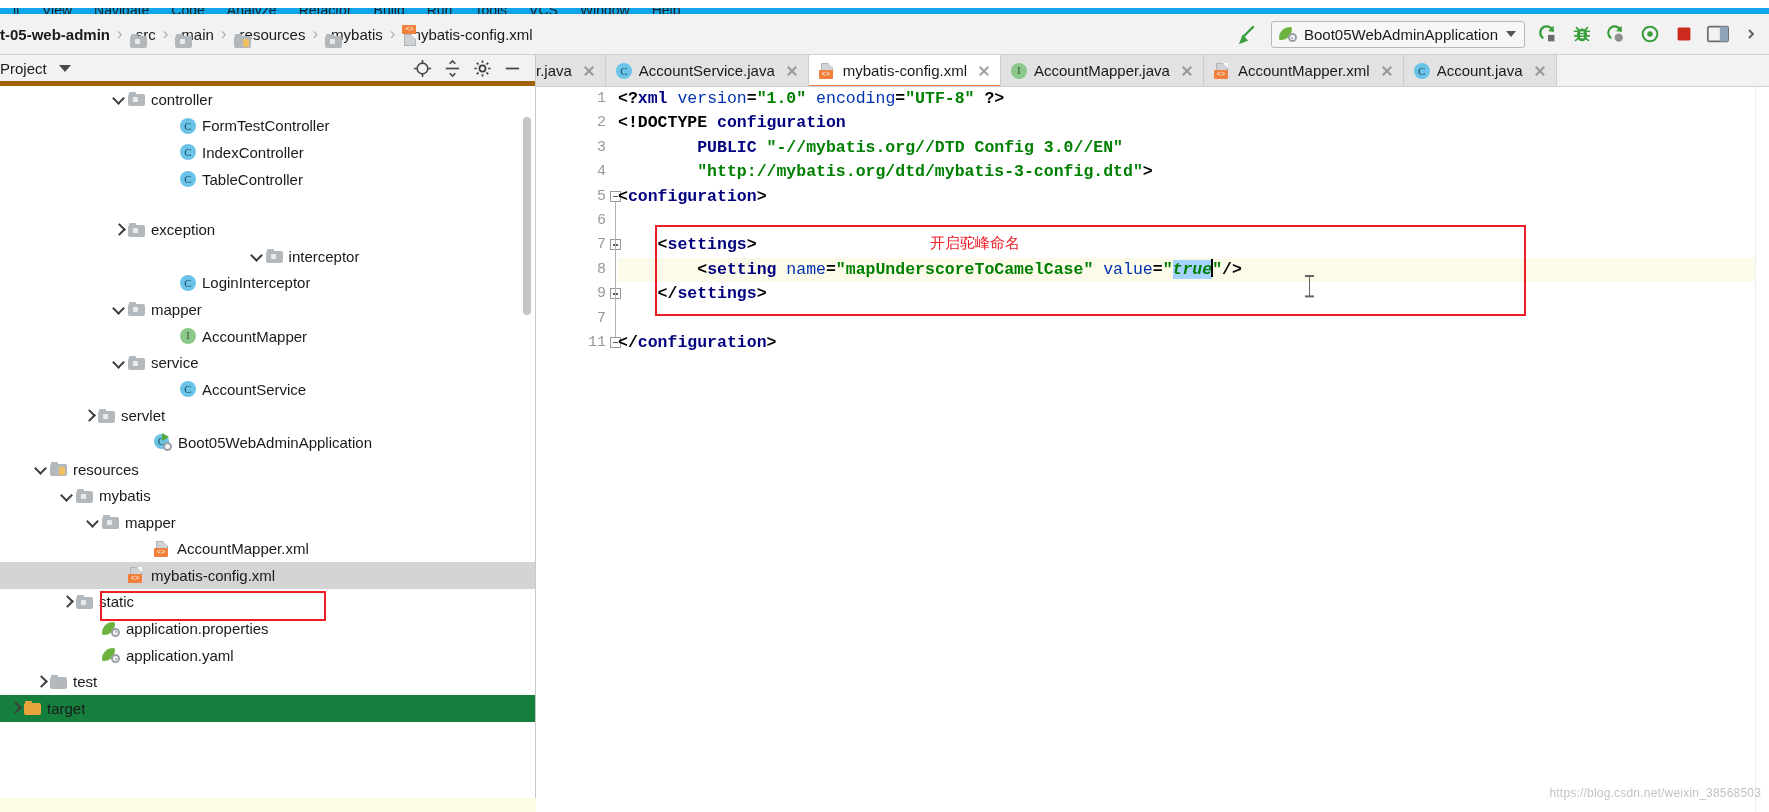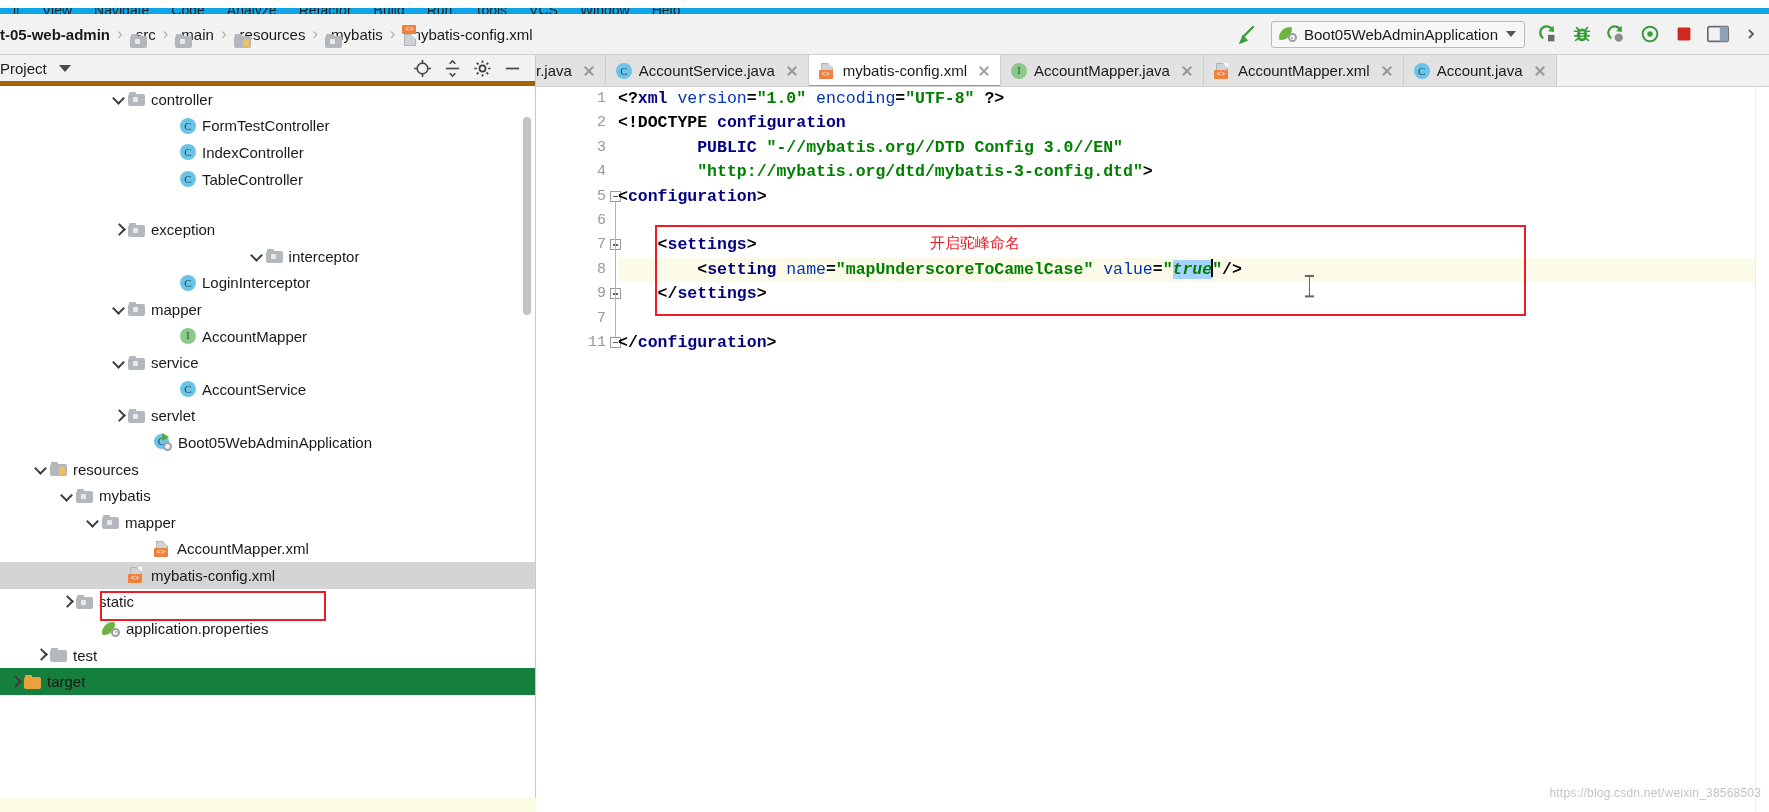--- a/index.html
+++ b/index.html
@@ -553,21 +553,21 @@
         </span>
         <span class="tlabel">service</span>
       </div>
       <div class="trow" style="padding-left: 162px;">
         <span class="arrow "></span>
         <span class="ticon">
           <span class="cls-ic">C</span>
         </span>
         <span class="tlabel">AccountService</span>
       </div>
-      <div class="trow" style="padding-left: 110px;">
+      <div class="trow" style="padding-left: 80px;">
         <span class="arrow right"></span>
         <span class="ticon">
           <span class="folder-ic">
             <i></i>
           </span>
         </span>
         <span class="tlabel">servlet</span>
       </div>
       <div class="trow" style="padding-left: 136px;">
         <span class="arrow "></span>
@@ -638,20 +638,30 @@
       </div>
       <div class="trow" style="padding-left: 84px;">
         <span class="arrow "></span>
         <span class="ticon">
           <span class="spring-ic">
             <span class="leaf"></span>
             <span class="dot"></span>
           </span>
         </span>
         <span class="tlabel">application.properties</span>
+      </div>
+      <div class="trow" style="padding-left: 84px;">
+        <span class="arrow "></span>
+        <span class="ticon">
+          <span class="spring-ic">
+            <span class="leaf"></span>
+            <span class="dot"></span>
+          </span>
+        </span>
+        <span class="tlabel">application.yaml</span>
       </div>
       <div class="trow" style="padding-left: 32px;">
         <span class="arrow right"></span>
         <span class="ticon">
           <span class="folder-ic plain"></span>
         </span>
         <span class="tlabel">test</span>
       </div>
       <div class="trow target-row" style="padding-left: 6px;">
         <span class="arrow right"></span>

